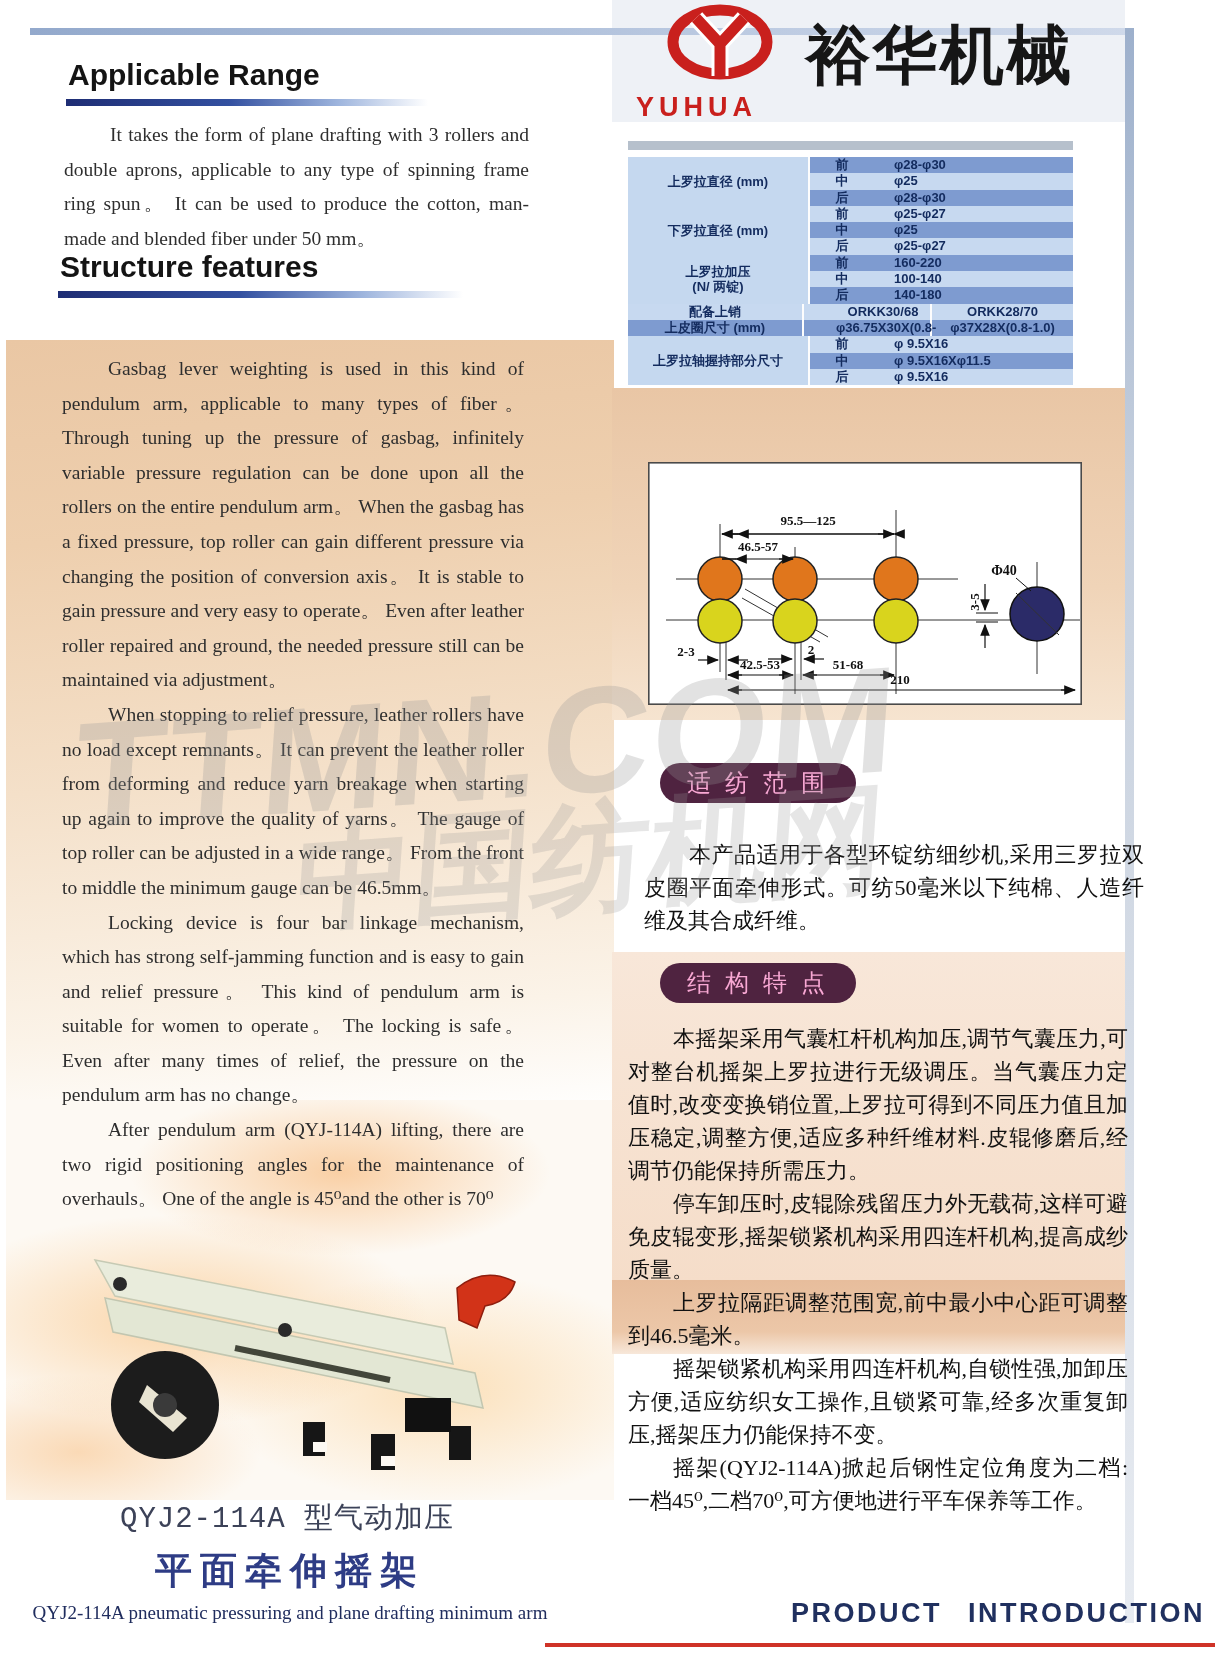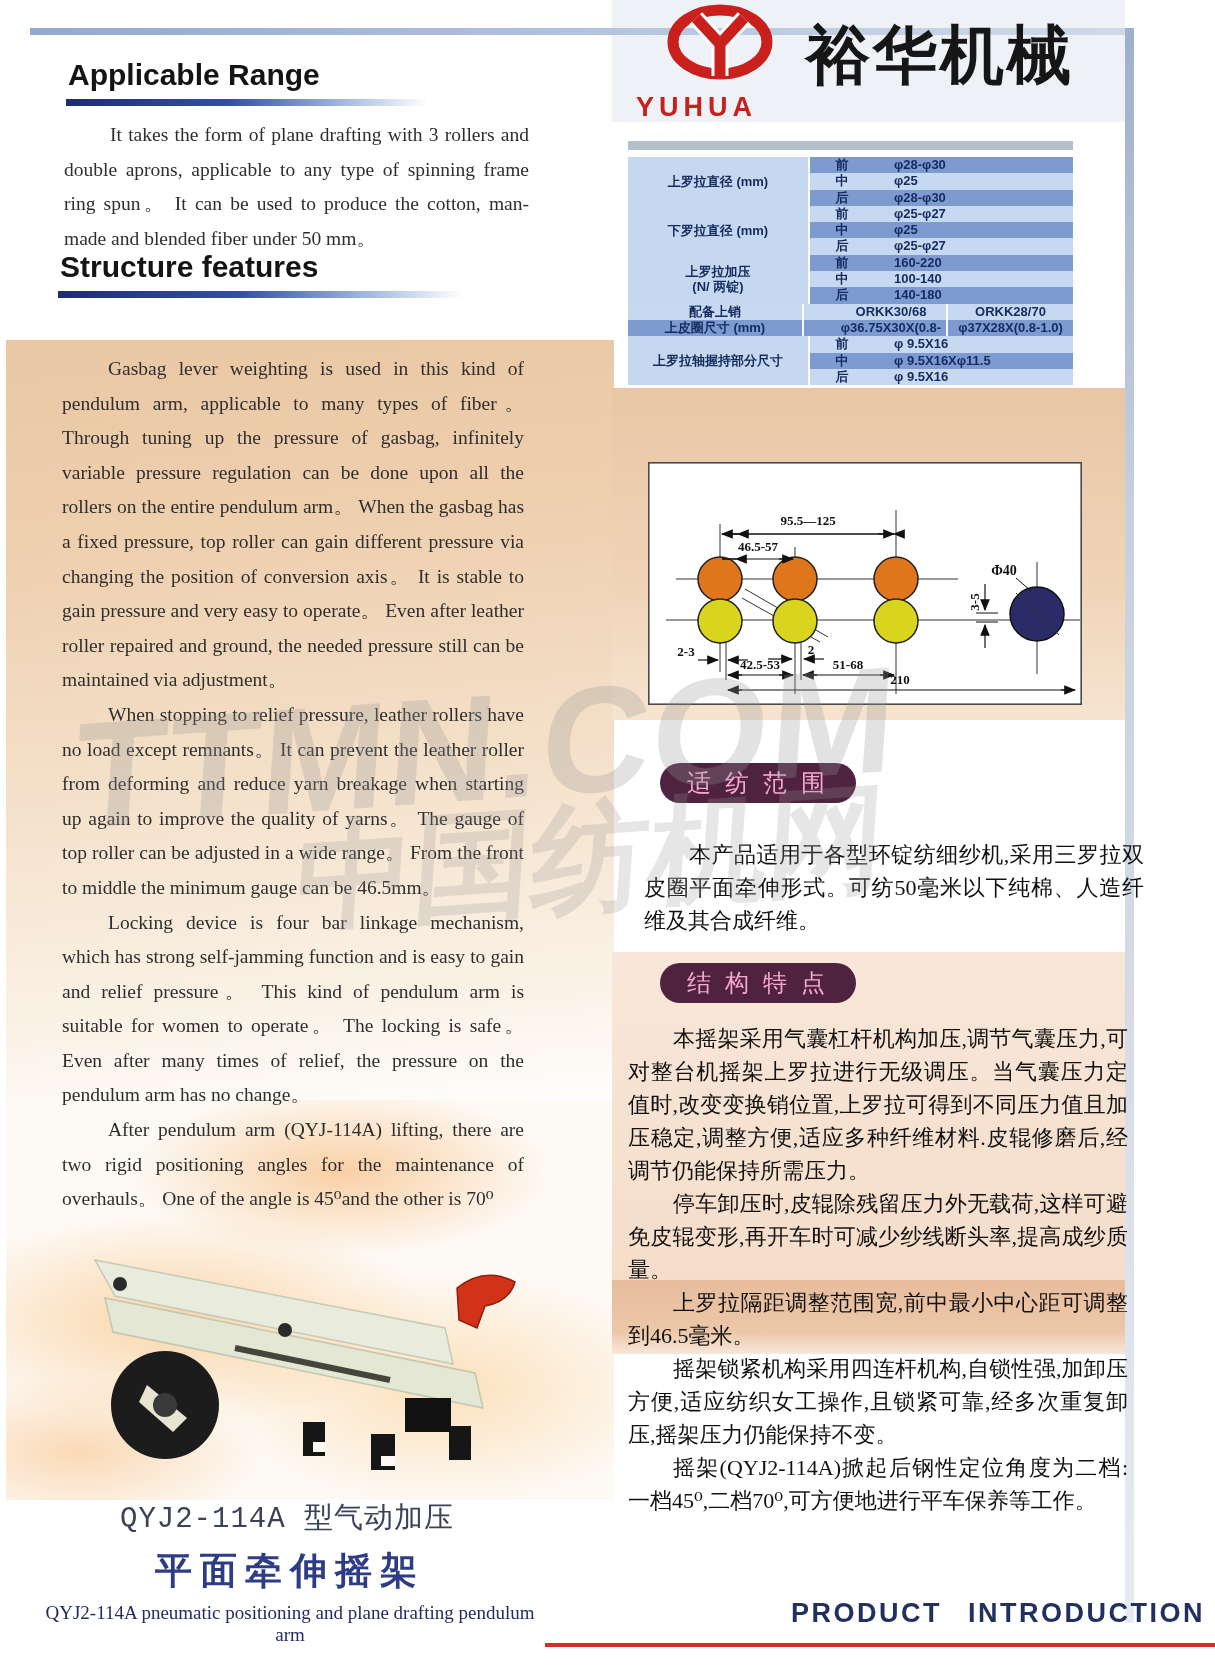--- a/index.html
+++ b/index.html
@@ -52,21 +52,21 @@
     font-family:"Liberation Sans","DejaVu Sans",sans-serif;font-size:13px;font-weight:bold;color:#132b5e;}
   .tgroup{display:flex;}
   .tlabel{width:182px;display:flex;align-items:center;justify-content:center;background:#c5d8ef;
     border-right:2px solid #fdfdfd;white-space:pre-line;text-align:center;line-height:15px;box-sizing:border-box;}
   .tright{flex:1;display:flex;flex-direction:column;}
   .trow{display:flex;height:16.3px;line-height:16.3px;}
   .tsub{width:64px;text-align:center;}
   .tval{flex:1;padding-left:20px;}
   .tsingle{display:flex;height:16.3px;line-height:16.3px;}
   .tlabel2{width:176px;text-align:center;border-right:2px solid #fdfdfd;box-sizing:border-box;}
-  .tva{width:144px;text-align:center;border-right:2px solid #fdfdfd;box-sizing:border-box;padding-left:32px;}
+  .tva{width:128px;text-align:center;border-right:2px solid #fdfdfd;box-sizing:border-box;padding-left:32px;}
   .tvb{flex:1;text-align:center;}
   .s-m{background:#7e9bd0;}
   .s-l{background:#c7d9f0;}
 
   
   .pill{width:196px;height:40px;border-radius:22px;background:#4f2340;color:#f9a8d4;
     font-family:"Liberation Sans","DejaVu Sans",sans-serif;font-size:24px;letter-spacing:14px;
     display:flex;align-items:center;justify-content:center;padding-left:10px;box-sizing:border-box;}
   .cn-text{font-size:22px;line-height:33px;text-align:justify;color:#111;}
   .cn-text p{margin:0;text-indent:45px;}
@@ -136,21 +136,21 @@
     <rect x="248" y="242" width="22" height="34" fill="#161616"></rect>
     <rect x="316" y="254" width="24" height="36" fill="#161616"></rect>
     <rect x="394" y="246" width="22" height="34" fill="#161616"></rect>
     <rect x="258" y="262" width="14" height="10" fill="#fdf9f3"></rect>
     <rect x="326" y="276" width="14" height="10" fill="#fdf9f3"></rect>
     <rect x="350" y="218" width="46" height="34" fill="#111111"></rect>
   </svg>
 
   <div class="abs" id="prod-cn1">QYJ2-114A 型气动加压</div>
   <div class="abs" id="prod-cn2">平面牵伸摇架</div>
-  <div class="abs" id="prod-cap">QYJ2-114A  pneumatic positioning and plane drafting pendulum arm</div>
+  <div class="abs" id="prod-cap">QYJ2-114A  pneumatic pressuring and plane drafting minimum arm</div>
 
   <div class="abs" id="table-shadow"></div>
   <div class="abs" id="spec-table">
       <div class="tgroup">
         <div class="tlabel">上罗拉直径 (mm)</div>
         <div class="tright">
           <div class="trow s-m">
             <div class="tsub">前</div>
             <div class="tval">φ28-φ30</div>
           </div>
@@ -302,21 +302,21 @@
   </svg>
 
   <div class="abs pill" style="left:660px;top:763px;">适纺范围</div>
   <div class="abs cn-text" style="left:628px;top:838px;width:500px;margin-left:16px;">
     <p>本产品适用于各型环锭纺细纱机,采用三罗拉双皮圈平面牵伸形式。可纺50毫米以下纯棉、人造纤维及其合成纤维。</p>
   </div>
 
   <div class="abs pill" style="left:660px;top:963px;">结构特点</div>
   <div class="abs cn-text" style="left:628px;top:1022px;width:500px;">
       <p>本摇架采用气囊杠杆机构加压,调节气囊压力,可对整台机摇架上罗拉进行无级调压。当气囊压力定值时,改变变换销位置,上罗拉可得到不同压力值且加压稳定,调整方便,适应多种纤维材料.皮辊修磨后,经调节仍能保持所需压力。</p>
-      <p>停车卸压时,皮辊除残留压力外无载荷,这样可避免皮辊变形,再开车时可减少纱线断头率,提高成纱质量。</p>
+      <p>停车卸压时,皮辊除残留压力外无载荷,这样可避免皮辊变形,摇架锁紧机构采用四连杆机构,提高成纱质量。</p>
       <p>上罗拉隔距调整范围宽,前中最小中心距可调整到46.5毫米。</p>
       <p>摇架锁紧机构采用四连杆机构,自锁性强,加卸压方便,适应纺织女工操作,且锁紧可靠,经多次重复卸压,摇架压力仍能保持不变。</p>
       <p>摇架(QYJ2-114A)掀起后钢性定位角度为二档:一档45⁰,二档70⁰,可方便地进行平车保养等工作。</p>
     </div>
 
   <div class="abs" id="watermark">
     <div id="wm1">TTMN.COM</div>
     <div id="wm2">中国纺机网</div>
   </div>
 

